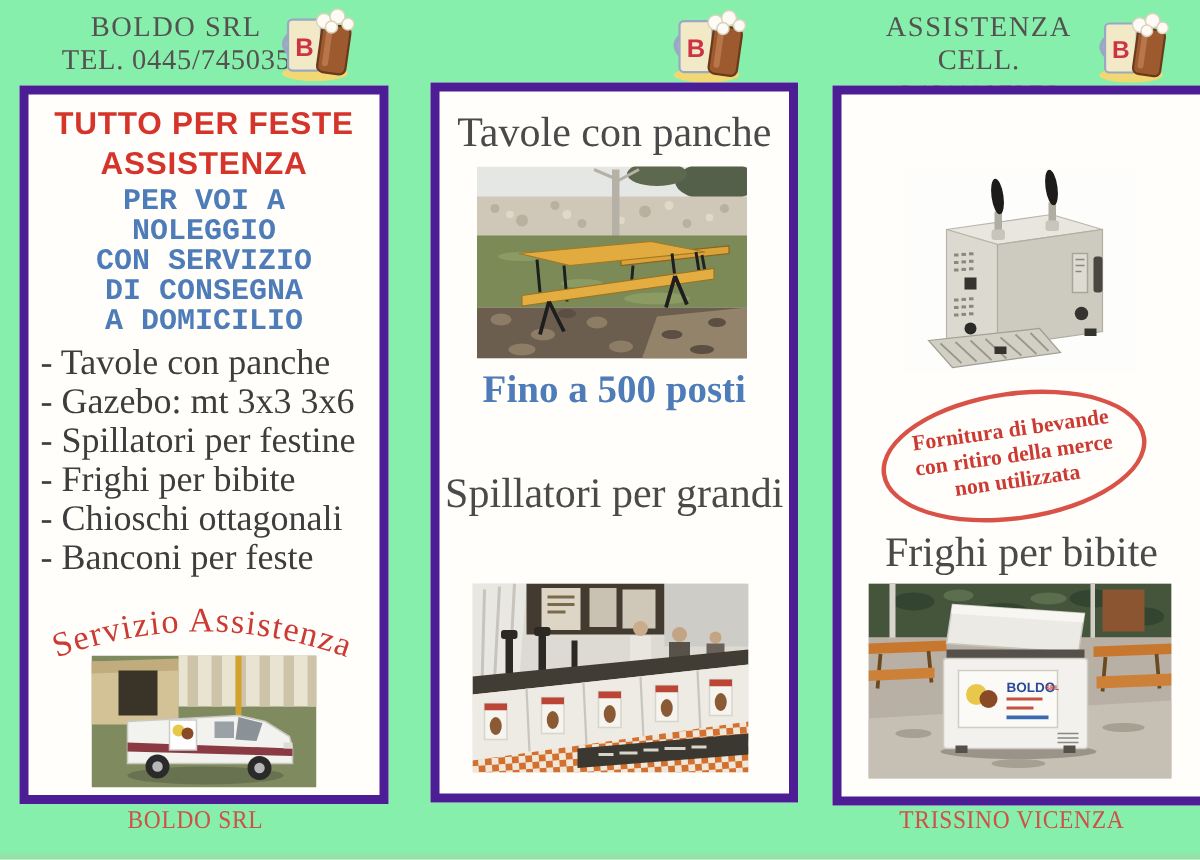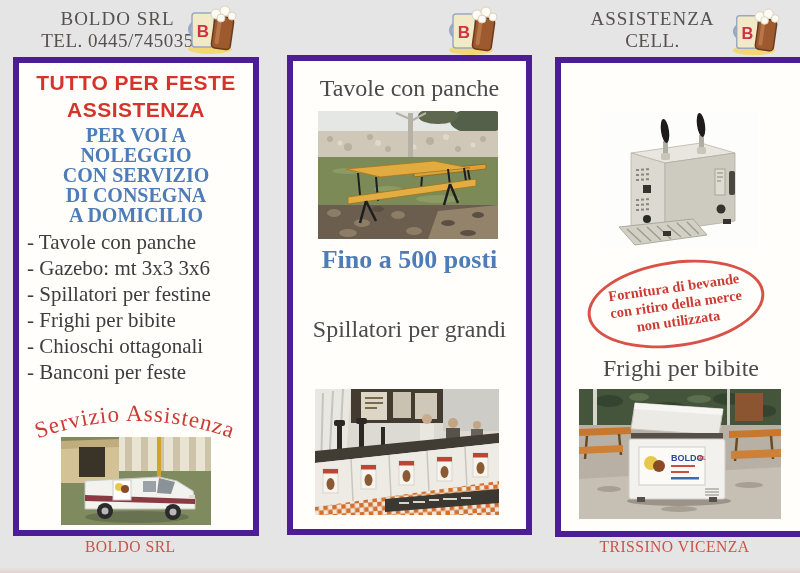--- a/index.html
+++ b/index.html
@@ -1,19 +1,19 @@
 <!DOCTYPE html>
 <html><head>
 <meta charset="utf-8">
 <style>
   html,body{margin:0;padding:0;}
   #page{
     position:relative;
     width:800px;height:573px;
-    background:#e5e5e5;
+    background:#86efac;
     overflow:hidden;
     font-family:"Liberation Serif", serif;
   }
   
   #page::after{
     content:"";position:absolute;left:0;right:0;bottom:0;height:6px;
     background:linear-gradient(to bottom, rgba(255,255,255,0), rgba(225,150,150,.25));
     pointer-events:none;
   }
   .hdr{
@@ -48,36 +48,37 @@
     line-height:27px;
   }
   .red-title .tline{letter-spacing:.5px;}
   .blue-sub{
     text-align:center;
     color:#4d7cb8;
     font-weight:bold;
     font-size:20px;
     line-height:20px;
     margin-top:2px;
+    font-family:Liberation Mono, monospace;
   }
   .item-list{
     margin-top:4px;
     padding-left:8px;
     color:#3d3d3d;
-    font-size:21px;
+    font-size:24px;
     line-height:26px;
   }
   .arc-wrap{position:absolute;left:4px;top:338px;width:224px;height:44px;}
   .photo{position:absolute;display:block;}
   
   .h-serif{
     position:absolute;left:0;right:0;
     text-align:center;
     color:#4a4a4a;
-    font-size:24px;
+    font-size:28px;
     line-height:27px;
   }
   .cap-blue{
     position:absolute;left:0;right:0;
     text-align:center;
     color:#4d7cb8;
     font-size:26px;
     font-weight:bold;
   }
   

